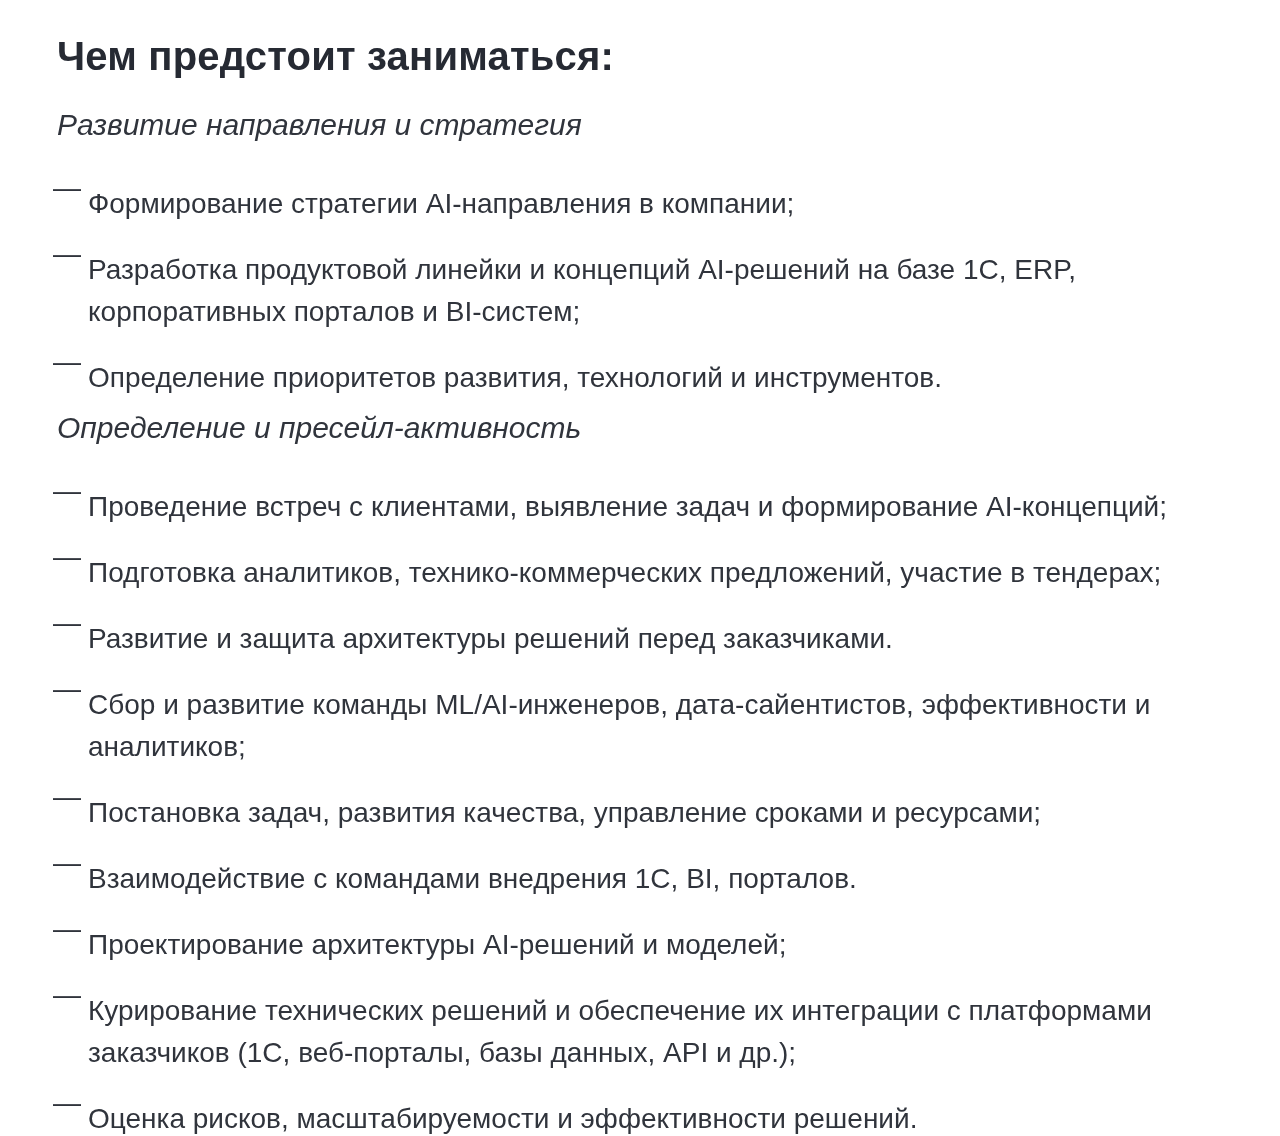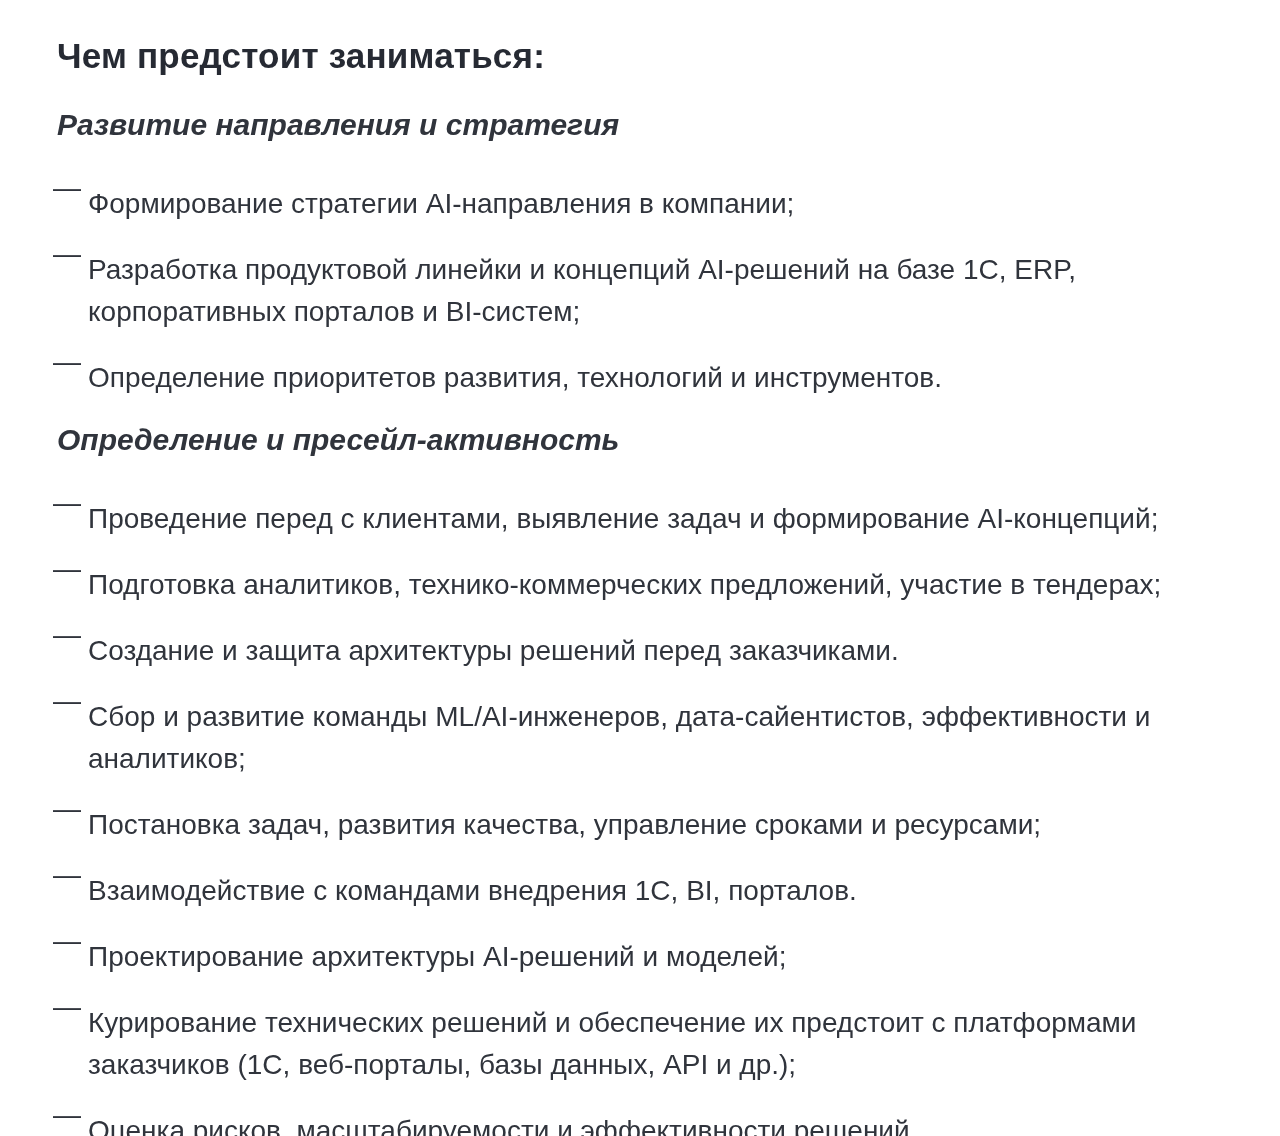--- a/index.html
+++ b/index.html
@@ -13,31 +13,31 @@
     min-height: 1136px;
     padding: 36px 30px 40px 57px;
     font-family: "Liberation Sans", "DejaVu Sans", sans-serif;
     color: #30343c;
     font-size: 28px;
     line-height: 42px;
     background: #ffffff;
   }
   .page-title {
     margin: 0 0 28px 0;
-    font-size: 35px;
+    font-size: 40px;
     line-height: 40px;
     font-weight: 700;
     color: #262a33;
     letter-spacing: 0.2px;
   }
   .section-title {
-    margin: 20px 0 21px 0;
+    margin: 8px 0 21px 0;
     font-size: 30px;
     line-height: 42px;
-    font-weight: 700;
+    font-weight: 400;
     font-style: italic;
     color: #30343c;
   }
   .bullet-list {
     list-style: none;
     margin: 0;
     padding: 0;
   }
   .bullet-list li {
     display: flex;
@@ -78,31 +78,31 @@
     <span class="item-text">Определение приоритетов развития, технологий и инструментов.</span>
   </li>
 </ul>
   </section>
 
   <section>
     <h3 class="section-title">Определение и пресейл-активность</h3>
     <ul class="bullet-list">
   <li>
     <span class="dash">—</span>
-    <span class="item-text">Проведение перед с клиентами, выявление задач и формирование AI-концепций;</span>
+    <span class="item-text">Проведение встреч с клиентами, выявление задач и формирование AI-концепций;</span>
   </li>
 
   <li>
     <span class="dash">—</span>
     <span class="item-text">Подготовка аналитиков, технико-коммерческих предложений, участие в тендерах;</span>
   </li>
 
   <li>
     <span class="dash">—</span>
-    <span class="item-text">Создание и защита архитектуры решений перед заказчиками.</span>
+    <span class="item-text">Развитие и защита архитектуры решений перед заказчиками.</span>
   </li>
 </ul>
   </section>
 
   <section>
     <ul class="bullet-list">
   <li>
     <span class="dash">—</span>
     <span class="item-text">Сбор и развитие команды ML/AI-инженеров, дата-сайентистов, эффективности и аналитиков;</span>
   </li>
@@ -121,21 +121,21 @@
 
   <section>
     <ul class="bullet-list">
   <li>
     <span class="dash">—</span>
     <span class="item-text">Проектирование архитектуры AI-решений и моделей;</span>
   </li>
 
   <li>
     <span class="dash">—</span>
-    <span class="item-text">Курирование технических решений и обеспечение их предстоит с платформами заказчиков (1С, веб-порталы, базы данных, API и др.);</span>
+    <span class="item-text">Курирование технических решений и обеспечение их интеграции с платформами заказчиков (1С, веб-порталы, базы данных, API и др.);</span>
   </li>
 
   <li>
     <span class="dash">—</span>
     <span class="item-text">Оценка рисков, масштабируемости и эффективности решений.</span>
   </li>
 </ul>
   </section>
 </div>
 </main>

